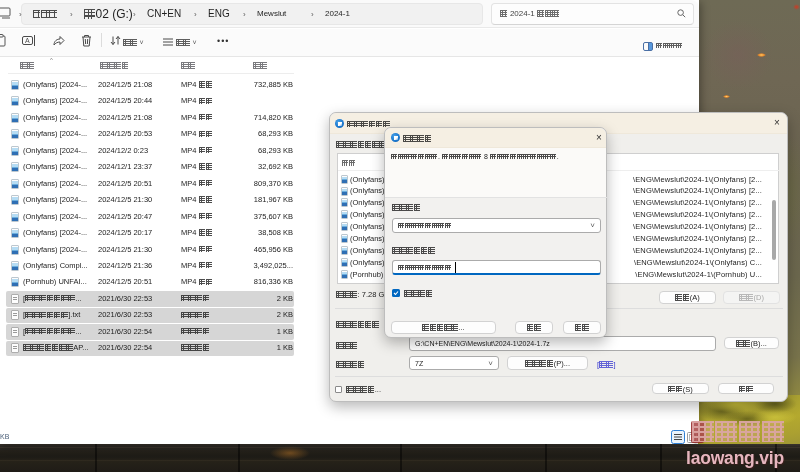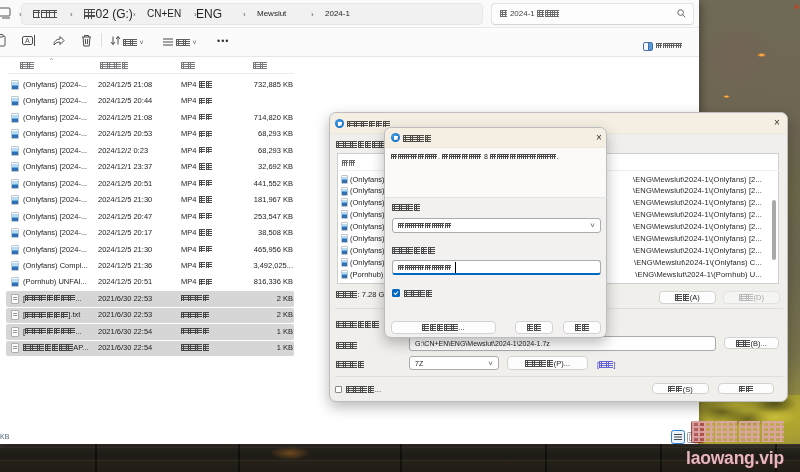--- a/index.html
+++ b/index.html
@@ -103,21 +103,21 @@
         <rect x="-2" y="1" width="12" height="8" rx="1" fill="none" stroke="#555" stroke-width="1"></rect>
         <rect x="2" y="10.5" width="8" height="1" fill="#555"></rect>
       </svg>
     <div class="ab bc" style="left:19px;top:3px"><span class="chev">›</span></div>
     <div class="ab bc" style="left:33px;top:3px"><i></i><i></i><i></i></div>
     <div class="ab bc" style="left:70px;top:3px"><span class="chev">›</span></div>
     <div class="ab bc" style="left:84px;top:3px;font-size:12px"><i></i>02 (G:)</div>
     <div class="ab bc" style="left:133px;top:3px"><span class="chev">›</span></div>
     <div class="ab bc" style="left:147px;top:3px;font-size:10px">CN+EN</div>
     <div class="ab bc" style="left:194px;top:3px"><span class="chev">›</span></div>
-    <div class="ab bc" style="left:196px;top:3px;font-size:12px">ENG</div>
+    <div class="ab bc" style="left:208px;top:3px;font-size:10px">ENG</div>
     <div class="ab bc" style="left:243px;top:3px"><span class="chev">›</span></div>
     <div class="ab bc" style="left:257px;top:3px;font-size:8px">Mewslut</div>
     <div class="ab bc" style="left:311px;top:3px"><span class="chev">›</span></div>
     <div class="ab bc" style="left:325px;top:3px;font-size:8px">2024-1</div>
     <div class="ab bc" style="left:500px;top:3px;font-size:8px;color:#444"><i></i> 2024-1 <i></i><i></i><i></i></div>
     <svg class="ab" style="left:677px;top:9px" width="9" height="9" viewBox="0 0 9 9">
         <circle cx="3.6" cy="3.6" r="2.8" fill="none" stroke="#666" stroke-width="1"></circle>
         <line x1="5.8" y1="5.8" x2="8.2" y2="8.2" stroke="#666" stroke-width="1"></line>
       </svg>
   </div>
@@ -202,35 +202,35 @@
       <span class="cname">(Onlyfans) [2024-...</span>
       <span class="cdate">2024/12/1 23:37</span>
       <span class="ctype">MP4 <i></i><i></i></span>
       <span class="csize">32,692 KB</span>
     </div>
 <div class="ab row" style="top:175.70px">
       <s class="fico vic"></s>
       <span class="cname">(Onlyfans) [2024-...</span>
       <span class="cdate">2024/12/5 20:51</span>
       <span class="ctype">MP4 <i></i><i></i></span>
-      <span class="csize">441,552 KB</span>
+      <span class="csize">809,370 KB</span>
     </div>
 <div class="ab row" style="top:192.15px">
       <s class="fico vic"></s>
       <span class="cname">(Onlyfans) [2024-...</span>
       <span class="cdate">2024/12/5 21:30</span>
       <span class="ctype">MP4 <i></i><i></i></span>
       <span class="csize">181,967 KB</span>
     </div>
 <div class="ab row" style="top:208.60px">
       <s class="fico vic"></s>
       <span class="cname">(Onlyfans) [2024-...</span>
       <span class="cdate">2024/12/5 20:47</span>
       <span class="ctype">MP4 <i></i><i></i></span>
-      <span class="csize">253,547 KB</span>
+      <span class="csize">375,607 KB</span>
     </div>
 <div class="ab row" style="top:225.05px">
       <s class="fico vic"></s>
       <span class="cname">(Onlyfans) [2024-...</span>
       <span class="cdate">2024/12/5 20:17</span>
       <span class="ctype">MP4 <i></i><i></i></span>
       <span class="csize">38,508 KB</span>
     </div>
 <div class="ab row" style="top:241.50px">
       <s class="fico vic"></s>

